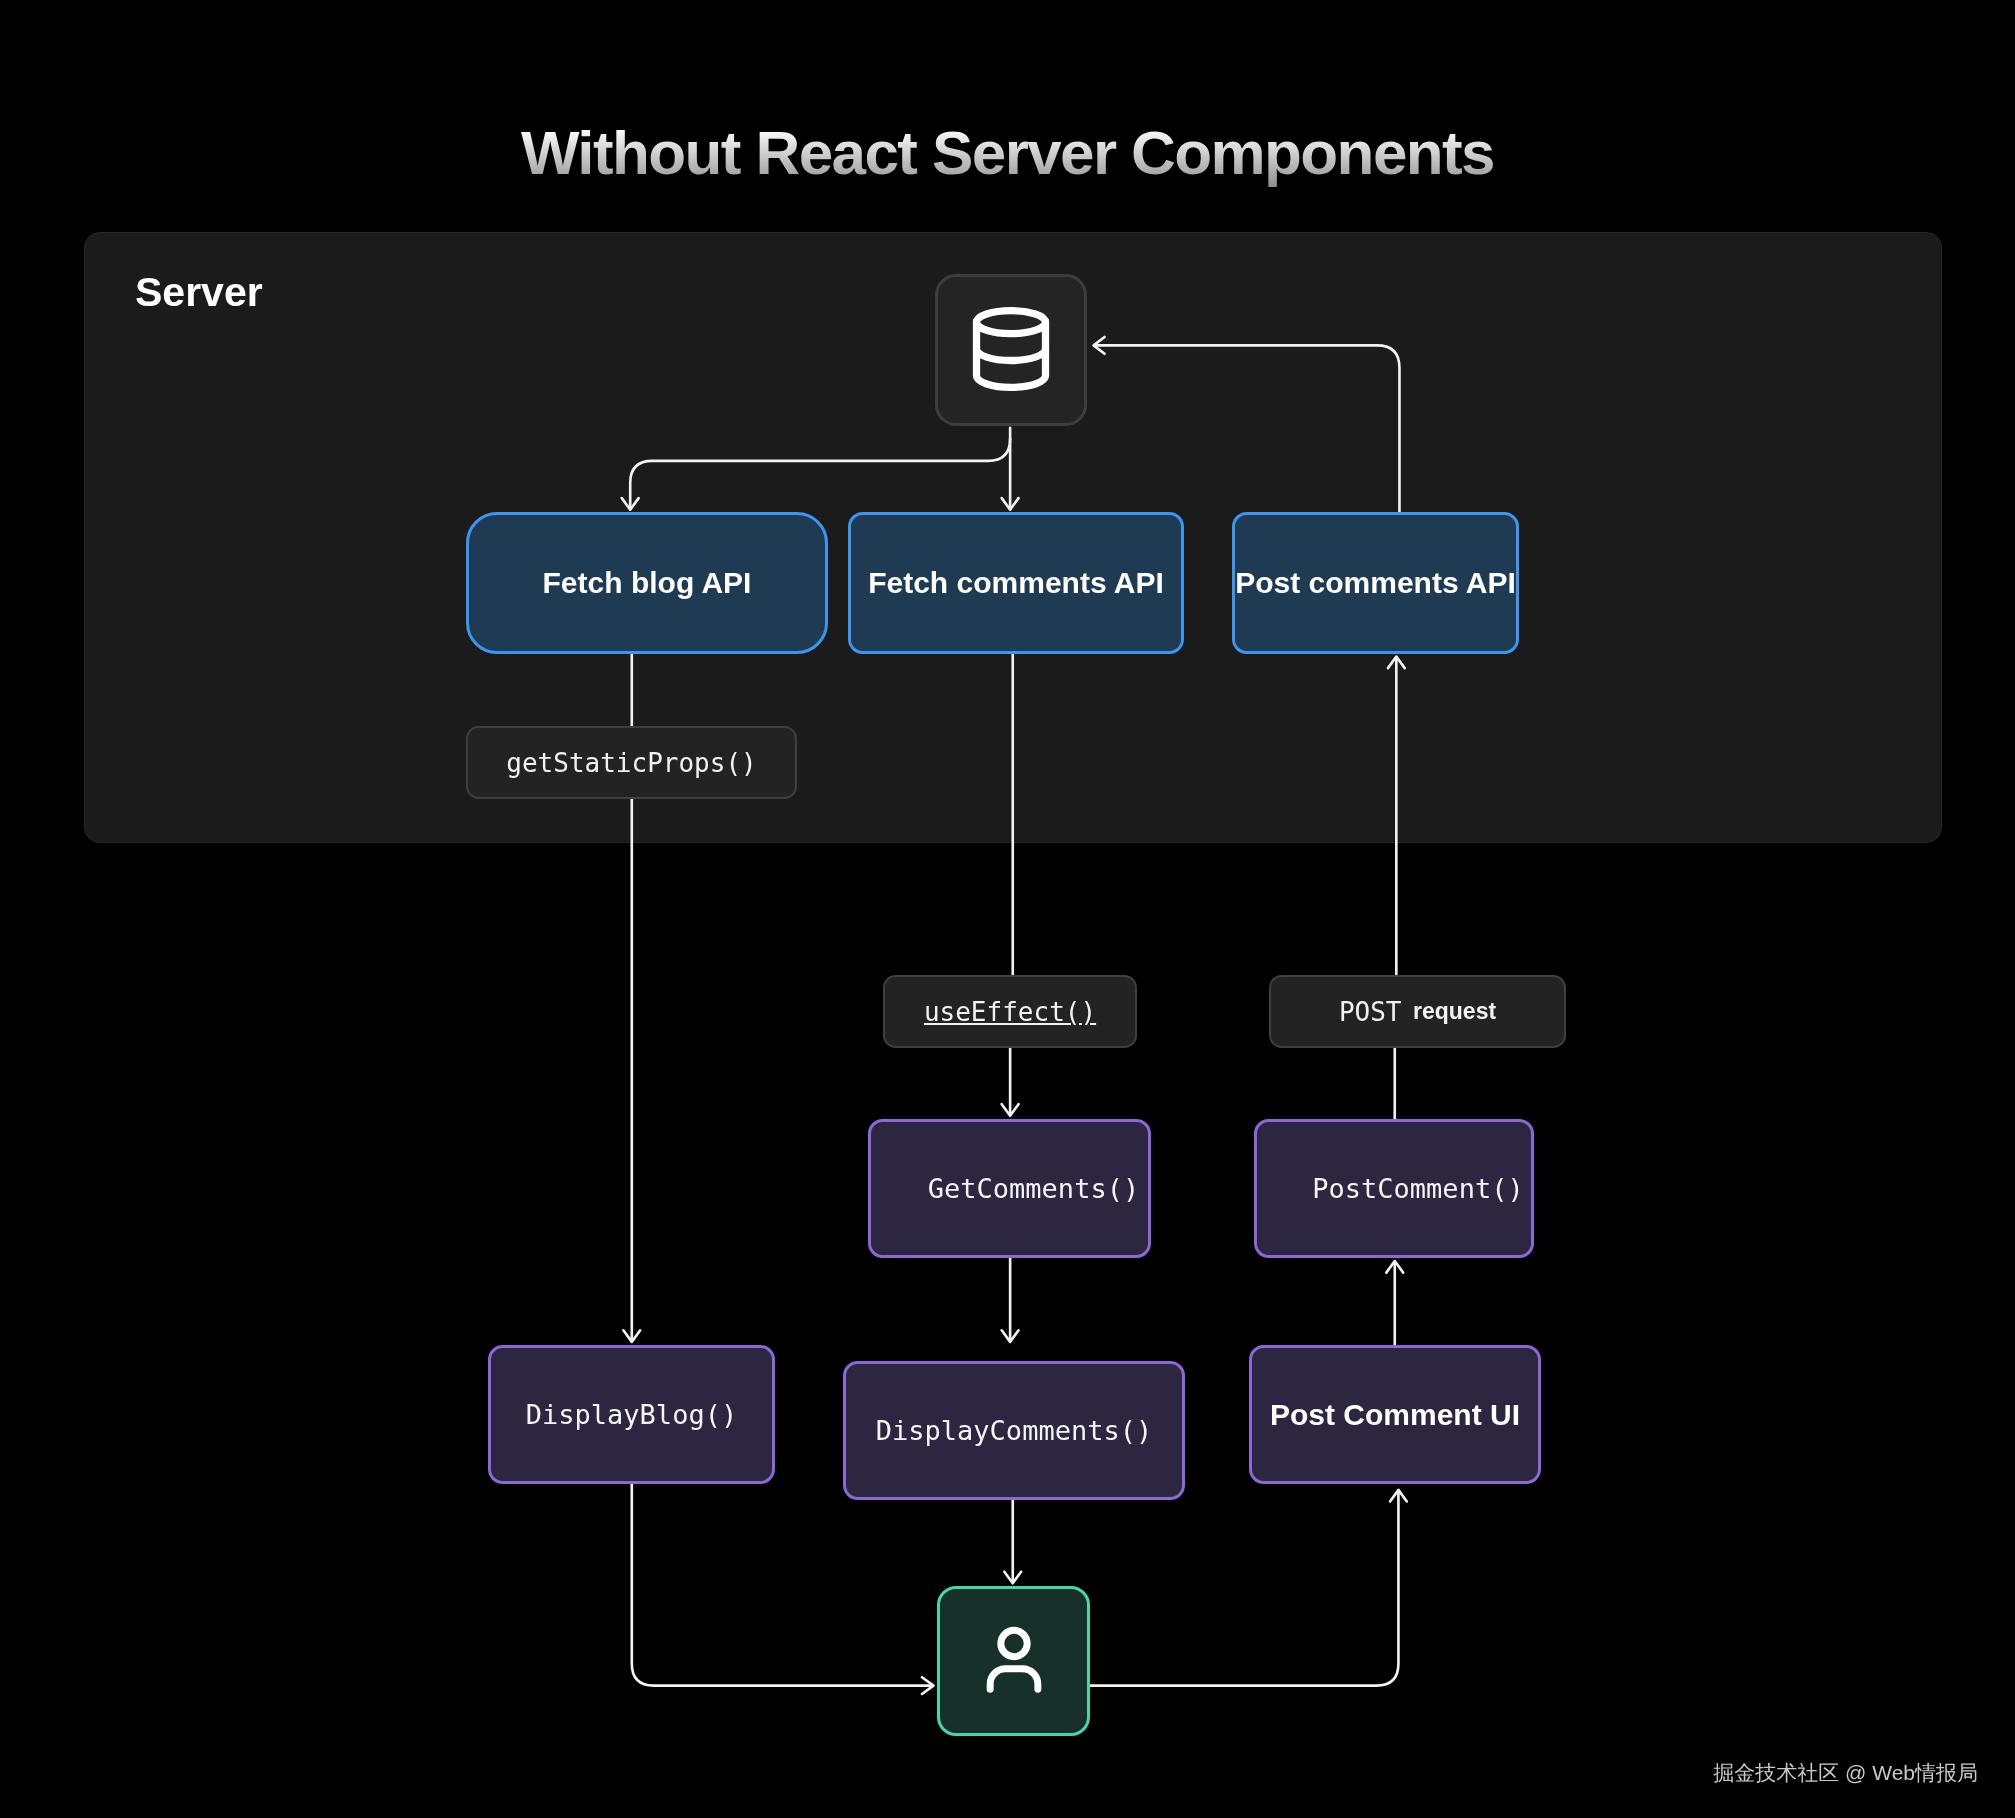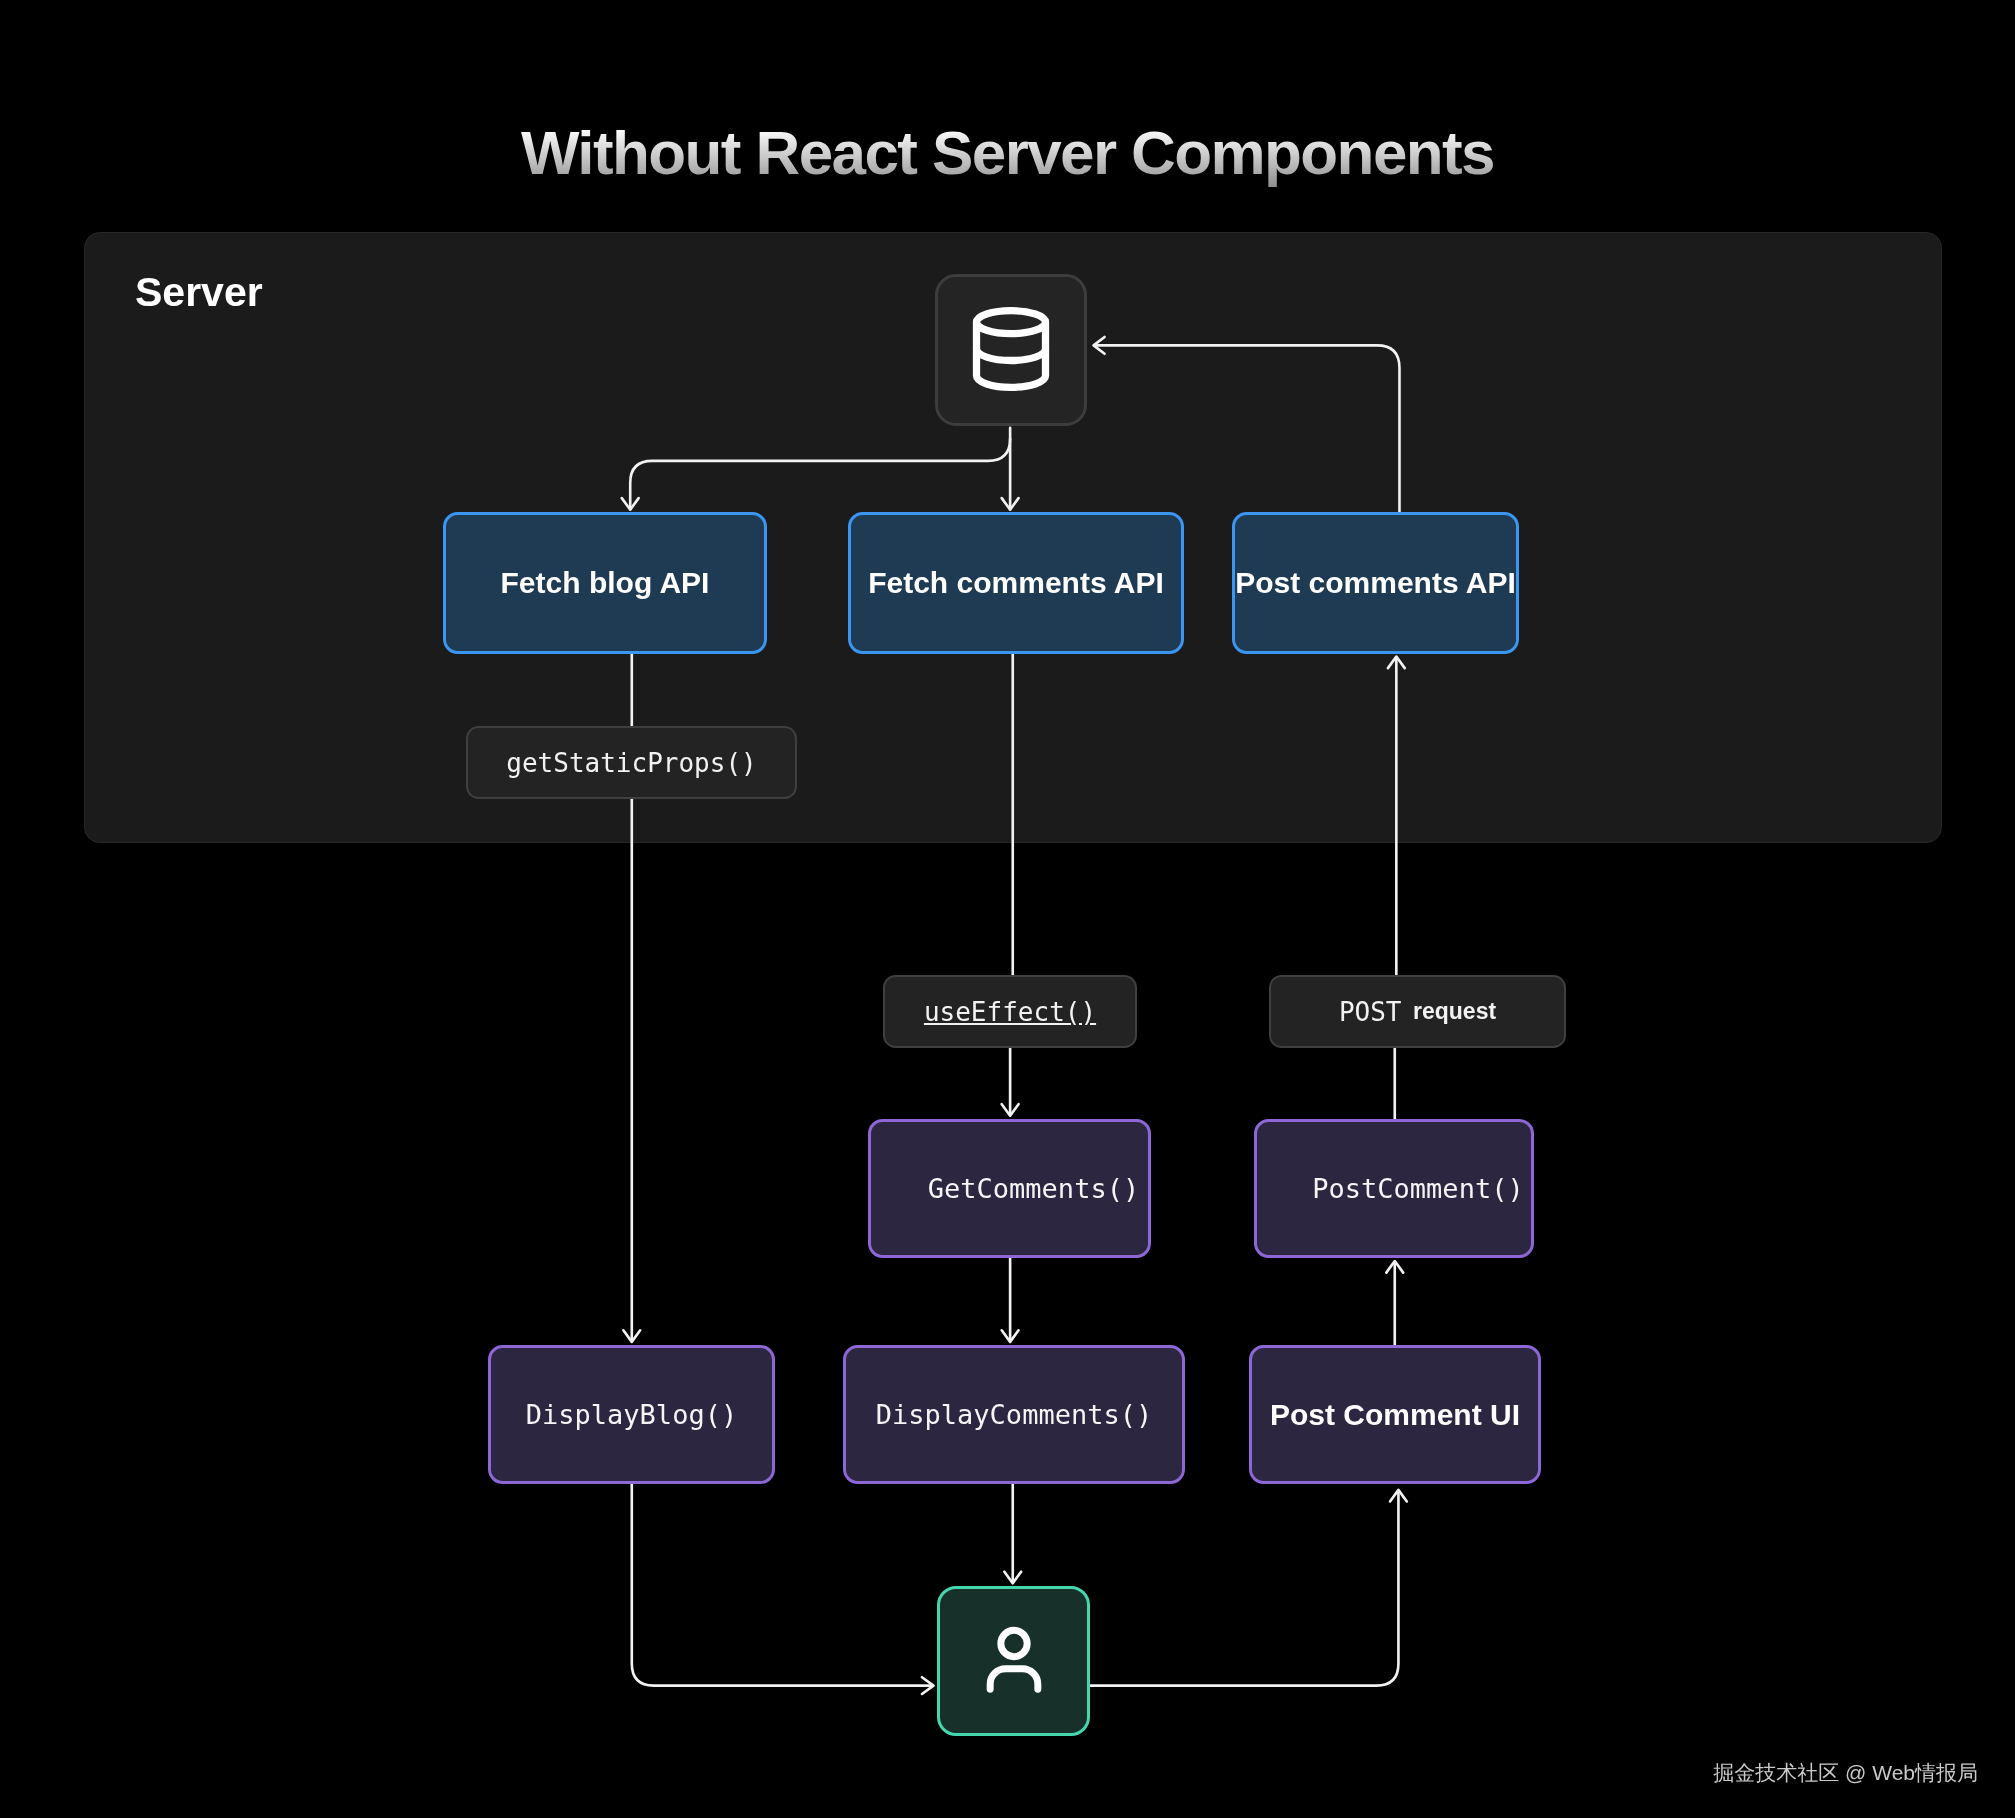--- a/index.html
+++ b/index.html
@@ -45,21 +45,21 @@
     box-sizing:border-box;color:#ffffff;
   }
   .icon-box{background:#242424;border:3.1px solid #3d3d3d;border-radius:21px;}
   #node-database{left:935px;top:274px;width:152px;height:152px;}
   .blue{
     top:512px;height:142px;border-radius:14.7px;
     border:3.1px solid var(--blue-border,#3b96f2);
     background:var(--blue-fill,#1f3a53);
     font-size:30px;font-weight:700;
   }
-  #node-fetch-blog{left:443px;width:324px;}
+  #node-fetch-blog{left:466px;width:362px;border-radius:31px;}
   #node-fetch-comments{left:848px;width:336px;}
   #node-post-comments{left:1232px;width:287px;}
   .code-pill{
     background:var(--gray-fill,#232323);
     border:2.1px solid var(--gray-border,#3f3f3f);
     border-radius:12.6px;
     font-family:"DejaVu Sans Mono","Liberation Mono",monospace;
     font-size:26px;color:#f2f2f2;
   }
   #node-get-static-props{left:466px;top:726px;width:331px;height:73px;}
@@ -69,21 +69,21 @@
   .purple{
     border-radius:14.7px;
     border:3.1px solid var(--purple-border,#8d67d6);
     background:var(--purple-fill,#2c2640);
   }
   .row-mid{top:1119px;height:139px;padding-left:48px;}
   .row-low{top:1345px;height:139px;text-align:center;}
   #node-get-comments{left:868px;width:283px;}
   #node-post-comment{left:1254px;width:280px;}
   #node-display-blog{left:488px;width:287px;}
-  #node-display-comments{left:843px;width:342px;}
+  #node-display-comments{left:843px;width:342px;margin-top:16px;}
   #node-post-comment-ui{left:1249px;width:292px;font-size:30px;font-weight:700;}
   .mono-label{font-family:"DejaVu Sans Mono","Liberation Mono",monospace;font-size:27px;font-weight:400;color:#f5f5f5;}
   #node-user{
     left:937px;top:1586px;width:153px;height:150px;border-radius:19px;
     border:3.1px solid var(--teal-border,#45d6ae);
     background:var(--teal-fill,#17302a);
   }
   .watermark{
     position:absolute;right:37px;top:1759px;
     font-size:21px;color:#c9c9c9;z-index:4;

